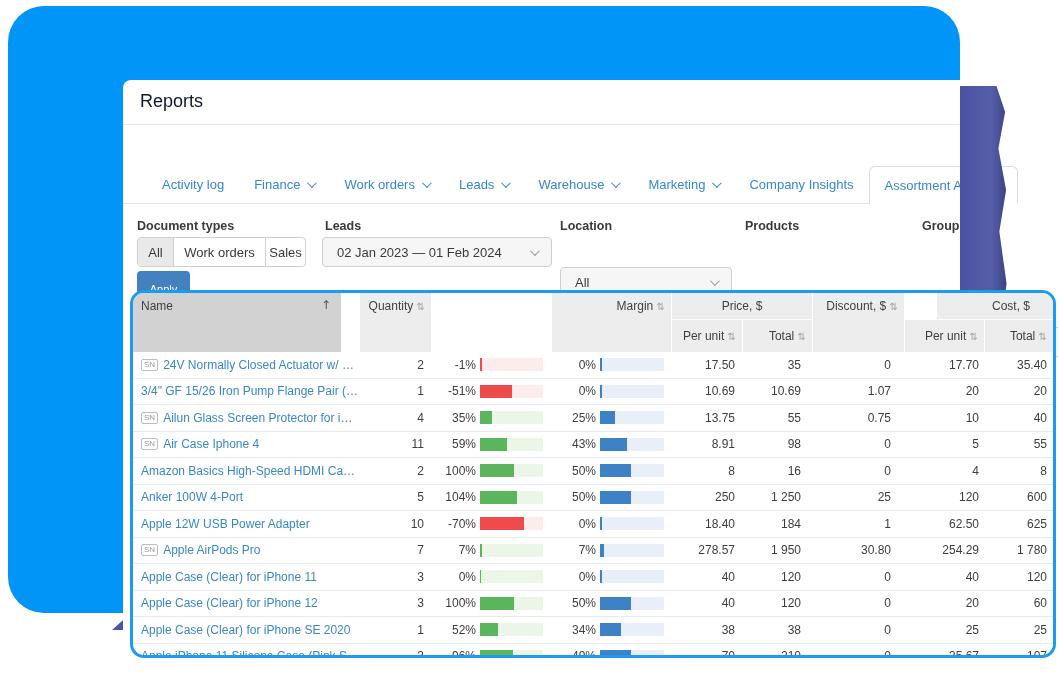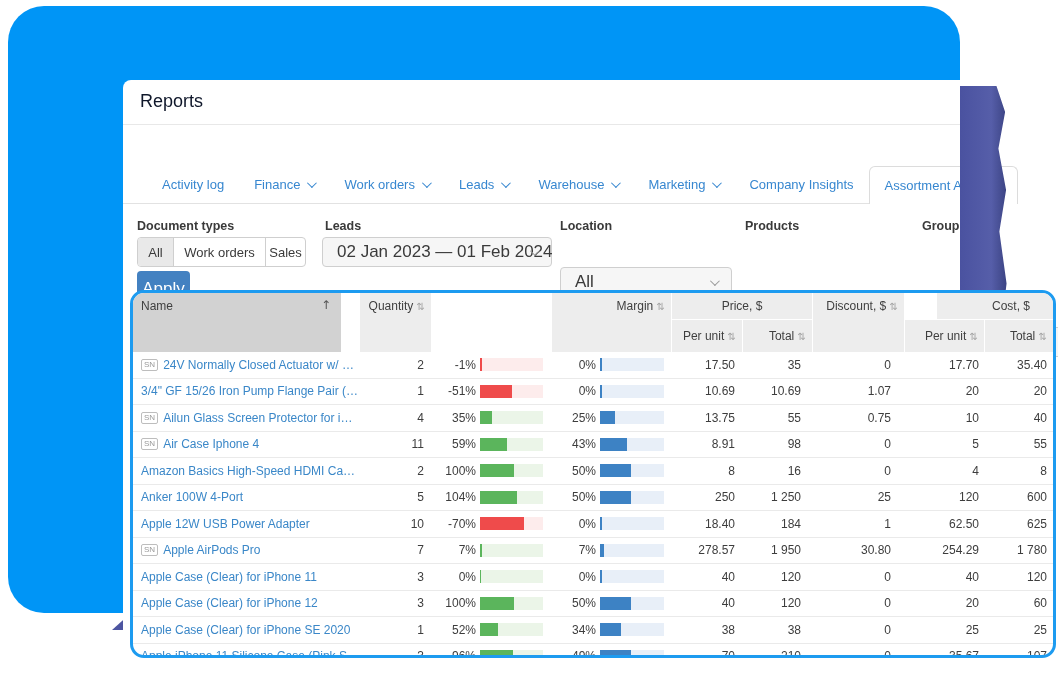--- a/index.html
+++ b/index.html
@@ -34,25 +34,25 @@
 
   
   .f-label { position:absolute; top:139px; font-size:12.5px; font-weight:bold; color:#3a3a3a; white-space:nowrap; }
   .ctrl { position:absolute; top:157px; height:30px; }
   .segmented { display:flex; border:1px solid #cfcfcf; border-radius:4px; overflow:hidden;
     font-size:13px; color:#3a3a3a; background:#fff; }
   .seg { display:flex; align-items:center; justify-content:center; height:28px; cursor:pointer; }
   .seg + .seg { border-left:1px solid #cfcfcf; }
   .seg.sel { background:#e9e9e9; }
   .select { display:flex; align-items:center; border:1px solid #cfcfcf; border-radius:4px;
-    background:#f6f6f6; font-size:17px; color:#3a3a3a; padding-left:14px; cursor:pointer;
+    background:#f6f6f6; font-size:13px; color:#3a3a3a; padding-left:14px; cursor:pointer;
     position:relative; height:30px; white-space:nowrap; }
   .select .chev { position:absolute; right:14px; color:#9a9a9a; }
   .apply-btn { position:absolute; left:14px; top:191px; width:53px; height:36px;
-    background:#4381c1; border:none; border-radius:4px; color:#fff; font-size:17px; cursor:pointer; }
+    background:#4381c1; border:none; border-radius:4px; color:#fff; font-size:11px; cursor:pointer; }
 
   
   .overlay { position:absolute; left:130px; top:290px; width:926px; height:368px;
     background:#fff; border:3px solid #1d9bf0; border-radius:14px; overflow:hidden; z-index:10; }
   .thead { position:relative; width:920px; height:59px; font-size:12px; color:#3f3f3f; }
   .hc { position:absolute; background:#ededed; border-right:1px solid #fff; cursor:pointer; }
   .hc.right { text-align:right; padding:6px 6px 0 0; }
   .hc.center { text-align:center; padding-top:6px; }
   .hc.sub { border-top:1px solid #fff; padding-top:9px; }
   .sorticon { color:#a3a3a3; font-size:10px; font-family:"DejaVu Sans",sans-serif; }

